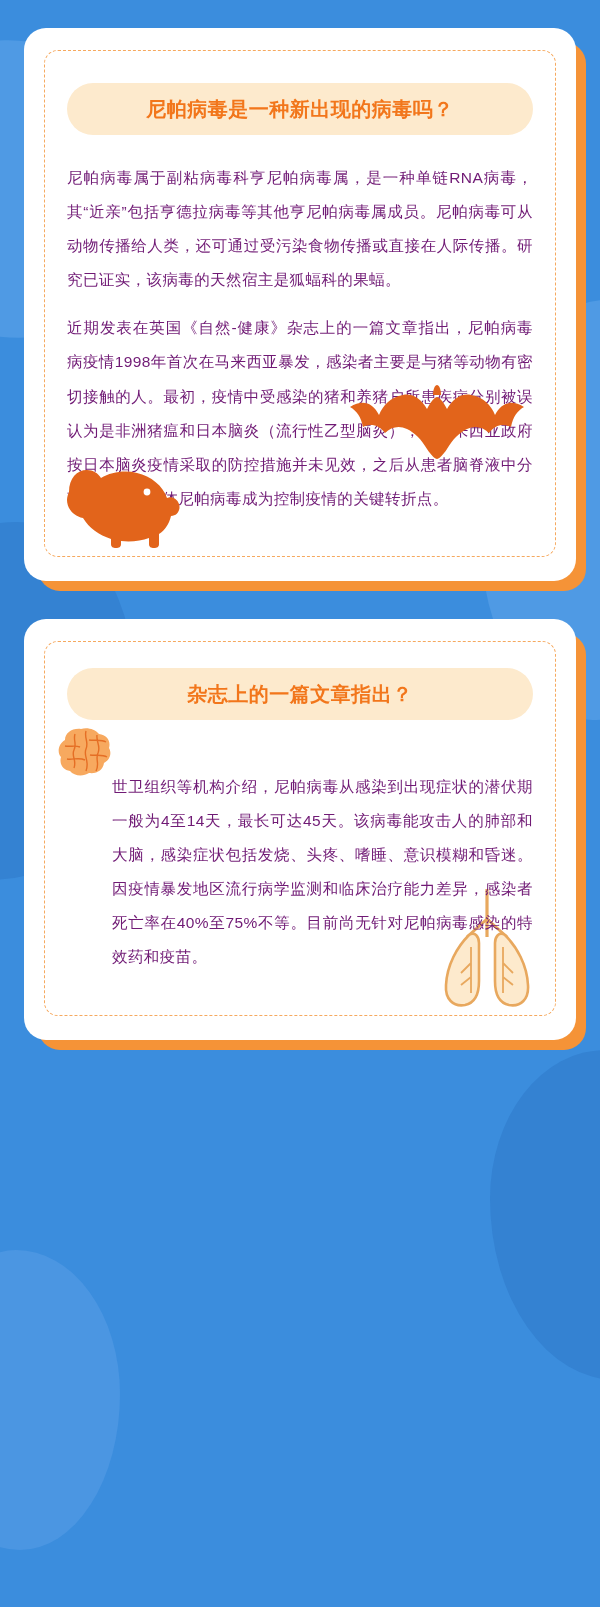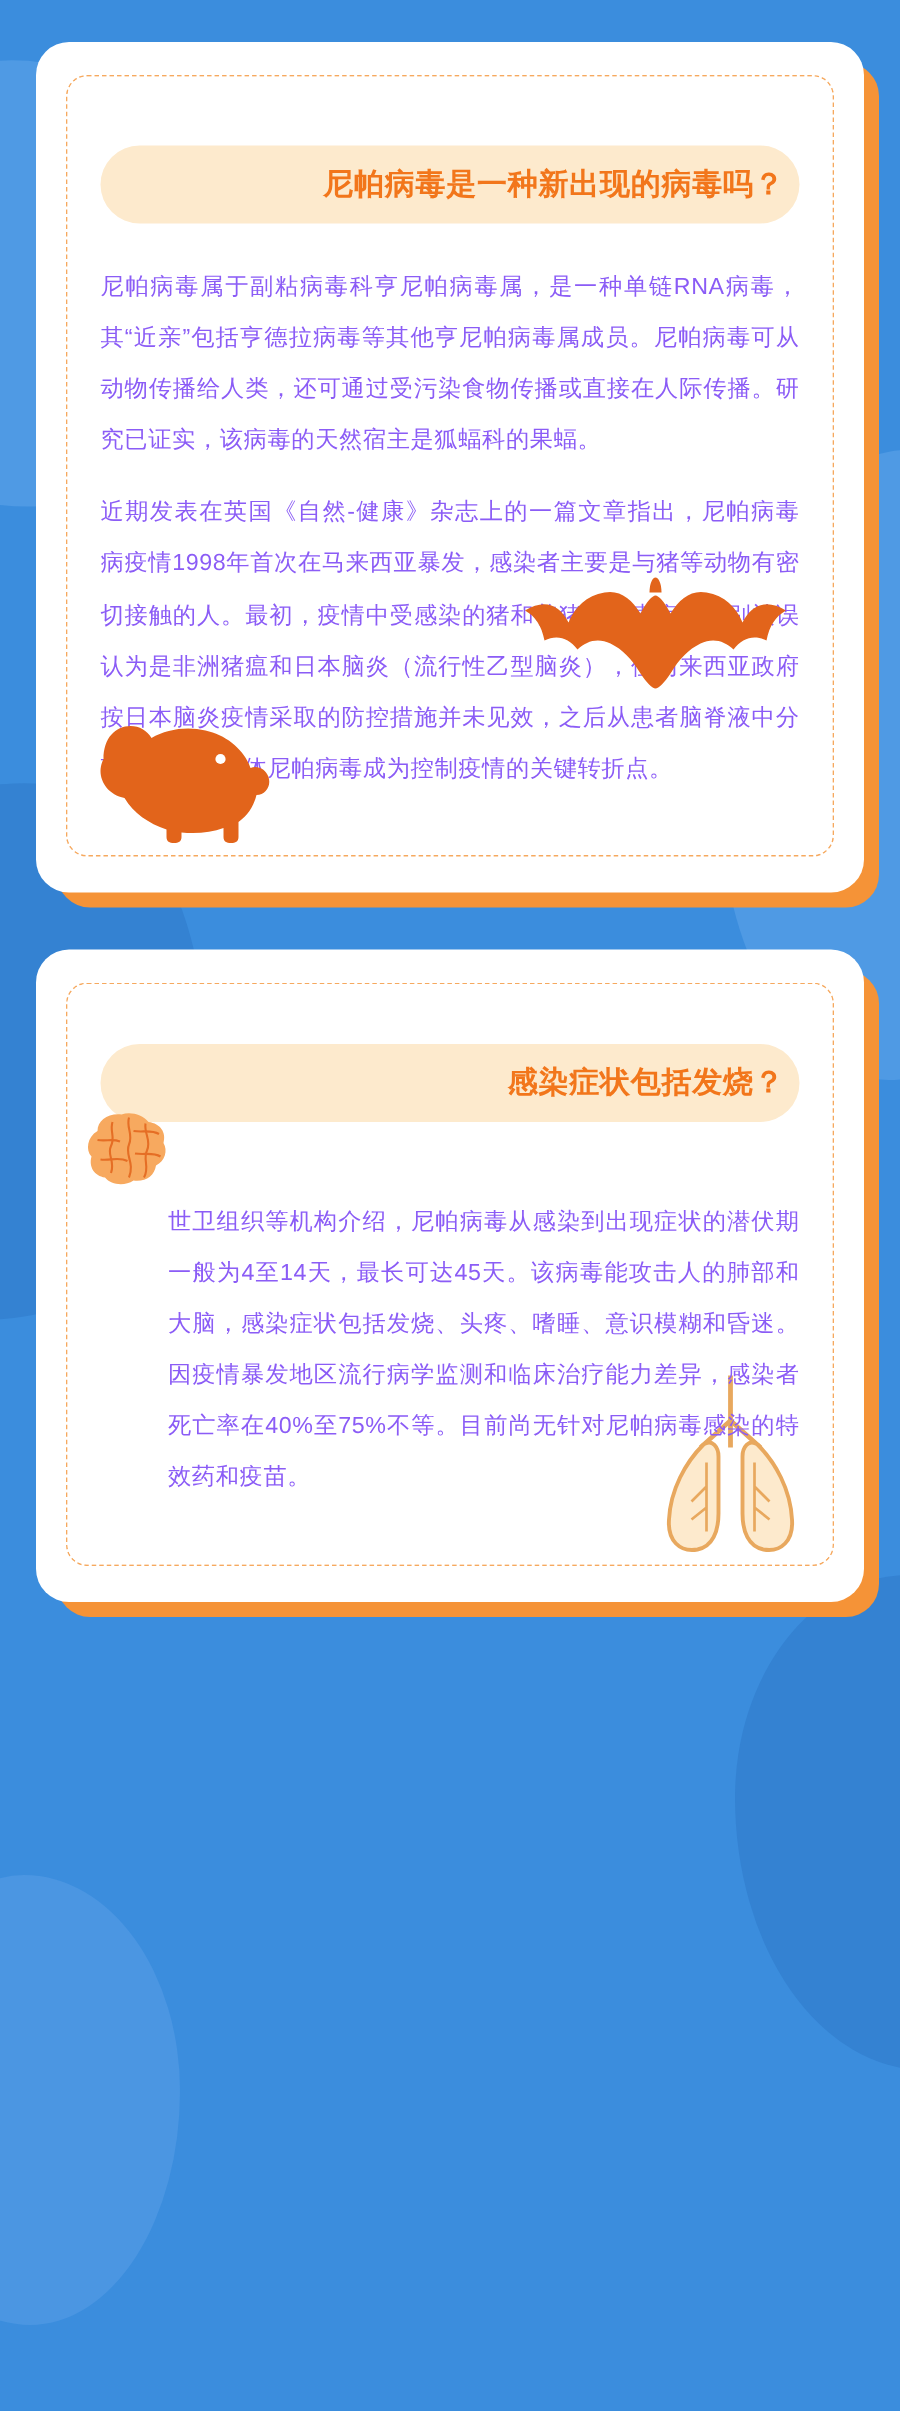--- a/index.html
+++ b/index.html
@@ -59,34 +59,34 @@
     border: 1.5px dashed #f6a95f;
     border-radius: 14px;
     padding: 26px 22px 26px 22px;
     position: relative;
     overflow: hidden;
   }
 
   .pill {
     background: #fdeacd;
     border-radius: 26px;
-    text-align: right;
+    text-align: center;
     padding: 13px 10px;
-    margin: 20px 0 26px 0;
+    margin: 6px 0 26px 0;
   }
   .pill-title {
     color: #f2761b;
     font-size: 20px;
     font-weight: bold;
     letter-spacing: 0.5px;
     line-height: 1.3;
   }
 
   .para {
-    color: #8b5cf6;
+    color: #701a75;
     font-size: 15.5px;
     line-height: 2.2;
     text-align: justify;
     text-justify: inter-ideograph;
     margin: 0 0 14px 0;
     letter-spacing: 0.4px;
   }
   .para:last-child { margin-bottom: 0; }
 
   
@@ -137,21 +137,21 @@
       </div>
     </div>
   </div>
 
   <div class="card-wrap card2">
     <div class="card-offset"></div>
     <div class="card">
       <div class="card-inner">
 
         <div class="pill">
-          <div class="pill-title">感染症状包括发烧？</div>
+          <div class="pill-title">杂志上的一篇文章指出？</div>
         </div>
 
         <svg class="ill brain" viewBox="0 0 62 60" xmlns="http://www.w3.org/2000/svg">
           <path fill="#f7a95f" d="M12 14 C12 7 19 2 28 3 C34 1 42 3 46 8 C54 9 58 15 56 22 C59 27 57 34 51 37 C50 44 44 48 36 47 C30 51 21 50 17 45 C10 44 6 38 8 31 C4 27 5 18 12 14 Z"></path>
           <g stroke="#e2641b" stroke-width="1.4" fill="none" opacity="0.85">
             <path d="M22 8 C20 14 24 18 21 24 C18 30 24 34 21 42"></path>
             <path d="M33 5 C31 12 36 16 33 23 C30 30 37 35 33 45"></path>
             <path d="M44 9 C43 16 48 20 45 27 C42 33 47 38 43 45"></path>
             <path d="M12 20 C18 21 22 19 27 21"></path>
             <path d="M14 33 C20 34 26 31 32 34"></path>

